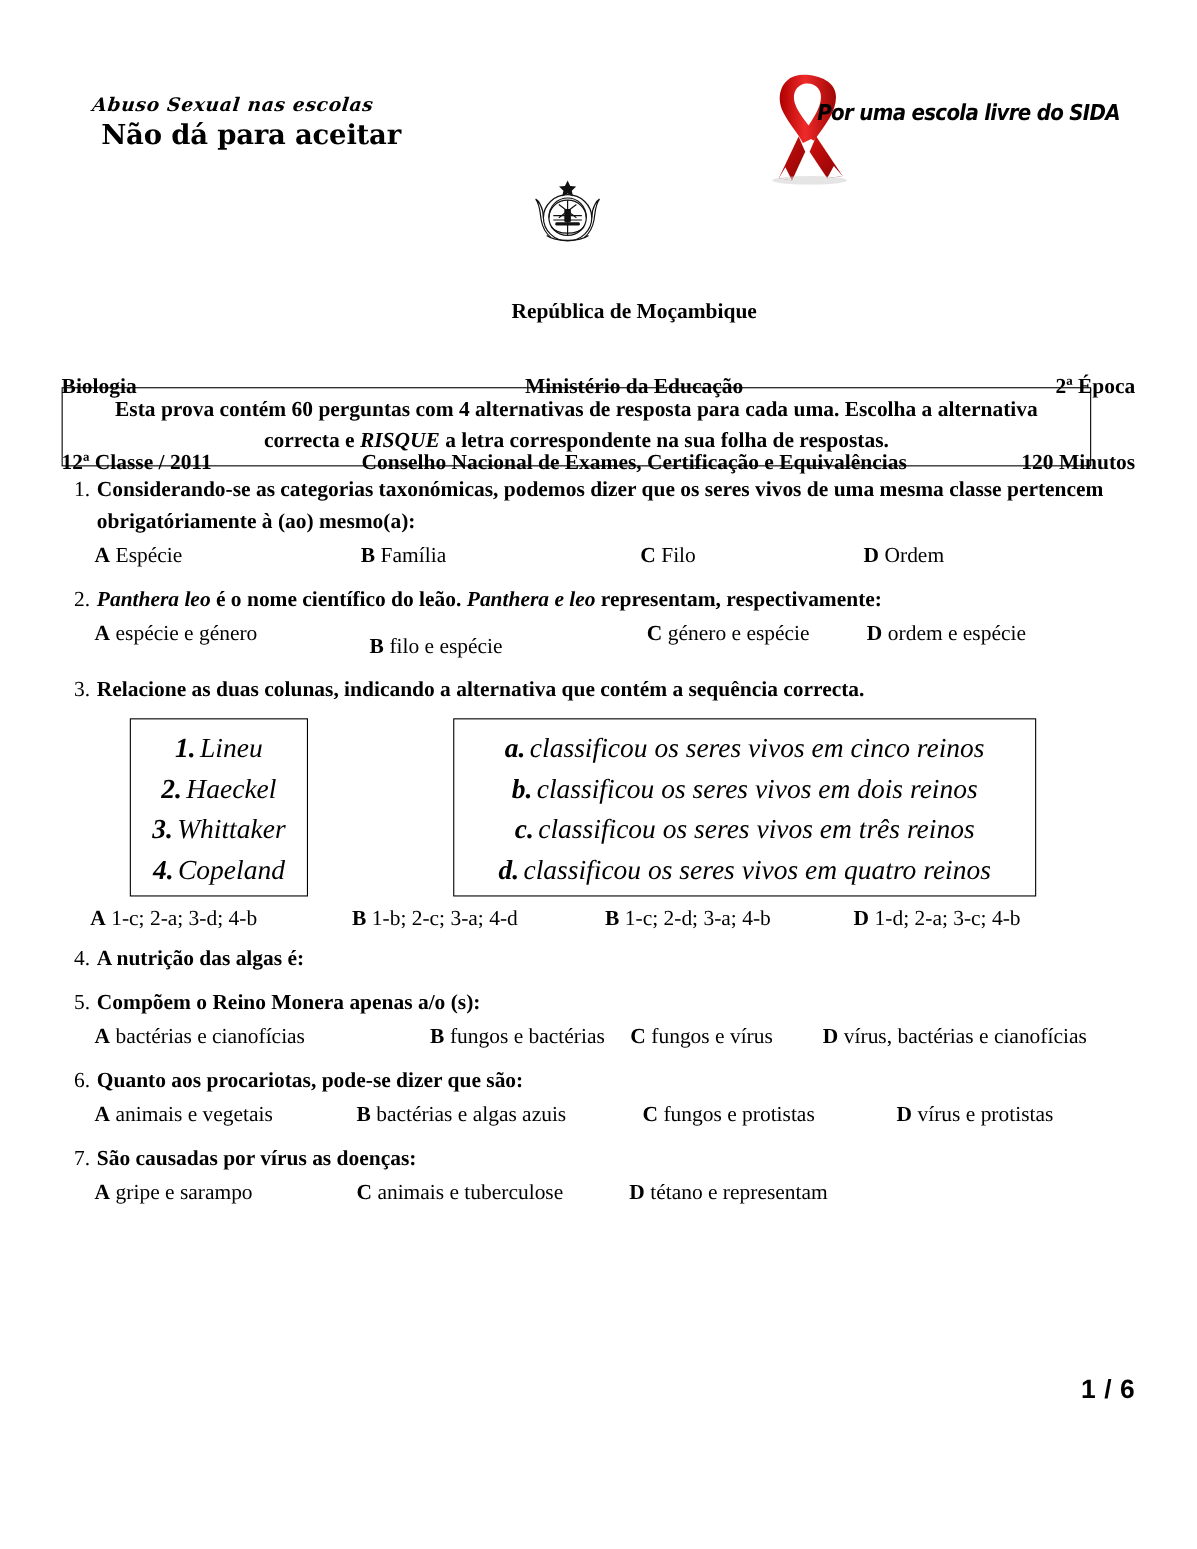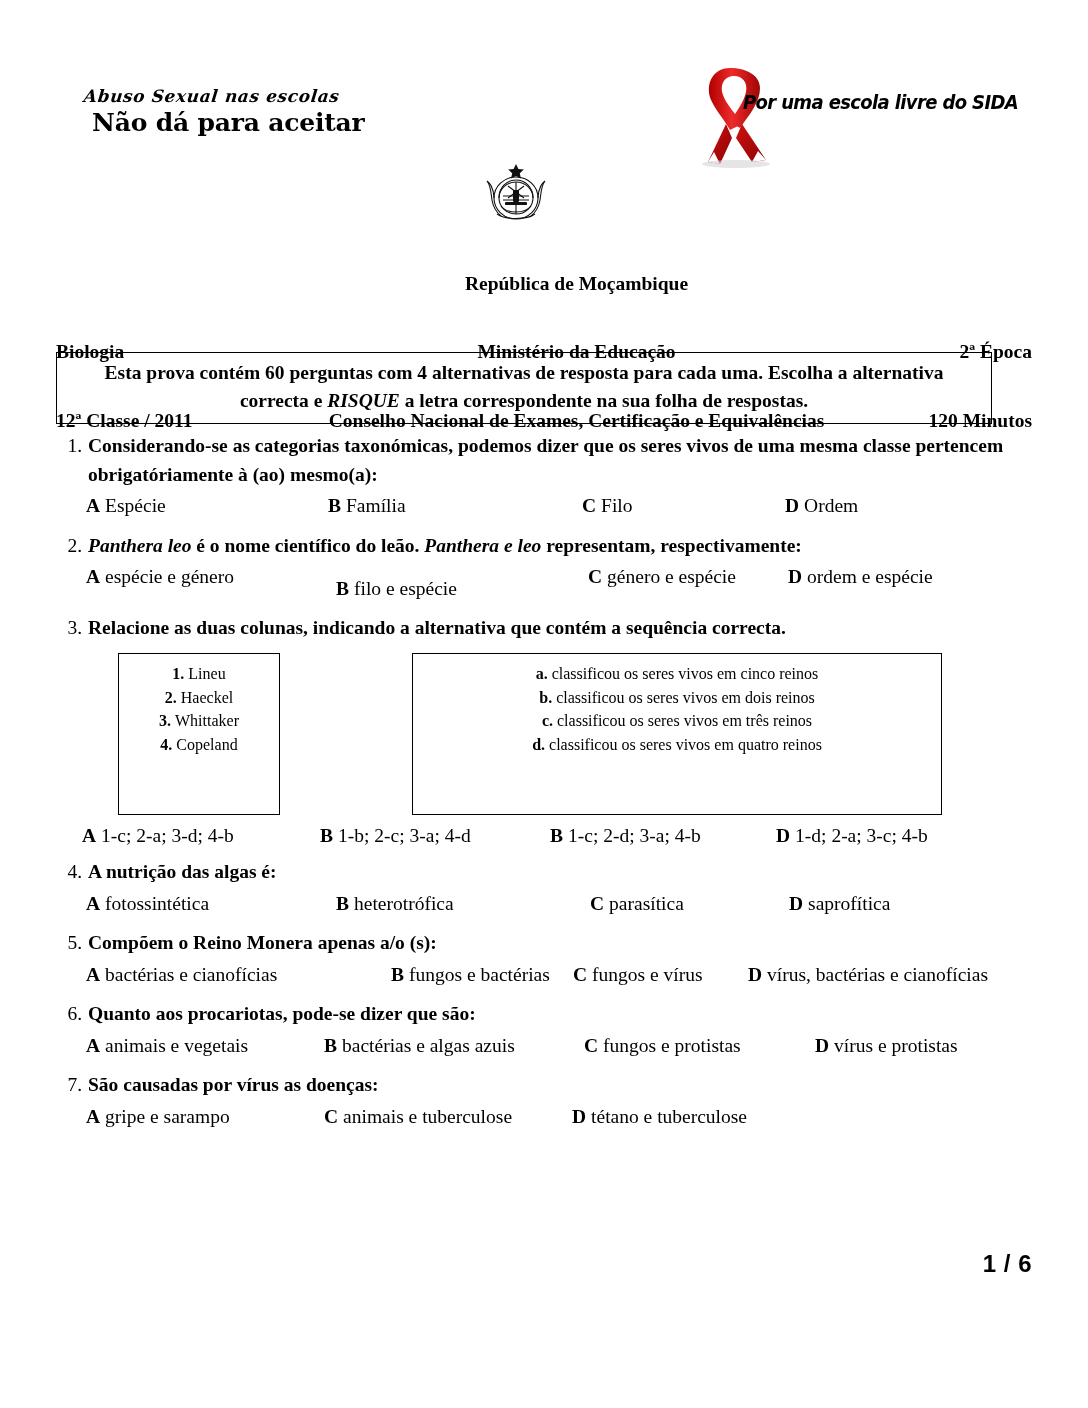--- a/index.html
+++ b/index.html
@@ -189,22 +189,23 @@
     height: 170px;
     margin-top: 10px;
   }
   .match-box {
     position: absolute;
     border: 1.4px solid #000;
     box-sizing: border-box;
     top: 0;
     height: 162px;
     padding-top: 8px;
-    font-size: 16px;
+    font-size: 25px;
     line-height: 1.48;
+    font-style: italic;
   }
   .match-left {
     left: 62px;
     width: 162px;
     text-align: center;
   }
   .match-right {
     left: 356px;
     width: 530px;
     text-align: center;
@@ -365,26 +366,20 @@
         <div class="opt"><span class="letter">B</span><span>1-c; 2-d; 3-a; 4-b</span></div>
         <div class="opt"><span class="letter">D</span><span>1-d; 2-a; 3-c; 4-b</span></div>
       </div>
     </div>
 
     <div class="q">
       <div class="q-stem">
         <div class="q-num">4.</div>
         <div class="q-text">A nutrição das algas é:</div>
       </div>
-      <div class="options opts-w4">
-        <div class="opt"><span class="letter">A</span><span>fotossintética</span></div>
-        <div class="opt"><span class="letter">B</span><span>heterotrófica</span></div>
-        <div class="opt"><span class="letter">C</span><span>parasítica</span></div>
-        <div class="opt"><span class="letter">D</span><span>saprofítica</span></div>
-      </div>
     </div>
 
     <div class="q">
       <div class="q-stem">
         <div class="q-num">5.</div>
         <div class="q-text">Compõem o Reino Monera apenas a/o (s):</div>
       </div>
       <div class="options opts-w5">
         <div class="opt"><span class="letter">A</span><span>bactérias e cianofícias</span></div>
         <div class="opt"><span class="letter">B</span><span>fungos e bactérias</span></div>
@@ -407,21 +402,21 @@
     </div>
 
     <div class="q">
       <div class="q-stem">
         <div class="q-num">7.</div>
         <div class="q-text">São causadas por vírus as doenças:</div>
       </div>
       <div class="options opts-w7">
         <div class="opt"><span class="letter">A</span><span>gripe e sarampo</span></div>
         <div class="opt"><span class="letter">C</span><span>animais e tuberculose</span></div>
-        <div class="opt"><span class="letter">D</span><span>tétano e tuberculose</span></div>
+        <div class="opt"><span class="letter">D</span><span>tétano e representam</span></div>
       </div>
     </div>
 
   </div>
 
   <div class="footer-page">1 / 6</div>
 
 </div>
 
 </body></html>

